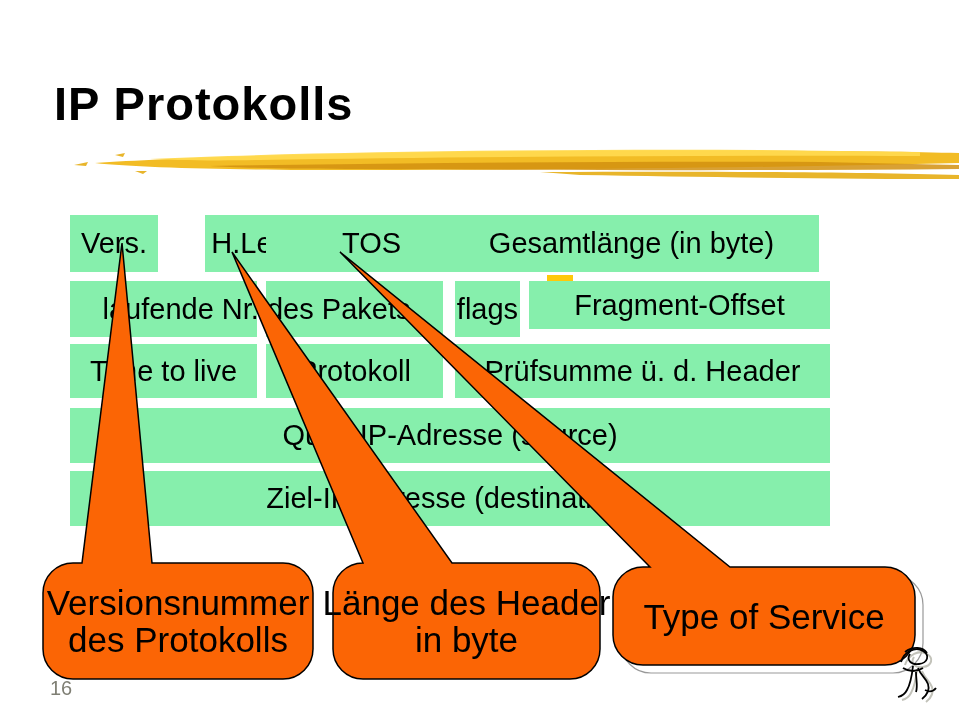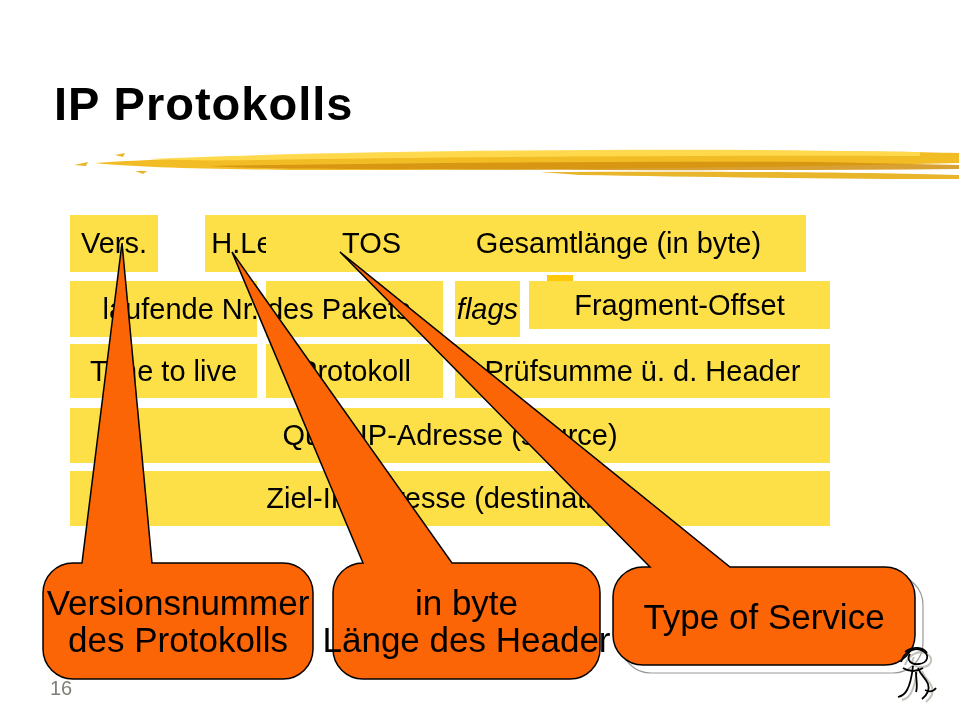--- a/index.html
+++ b/index.html
@@ -8,21 +8,21 @@
     background:#ffffff;
     font-family:"Liberation Sans", sans-serif;
     color:#000;
   }
   .abs{position:absolute;}
   .slide-title{
     left:54px;top:76px;width:600px;
     font-size:47px;font-weight:bold;letter-spacing:1px;color:#000;
   }
   .cell{
-    position:absolute;background:#fde047;
+    position:absolute;background:#86efac;
     display:flex;align-items:center;justify-content:center;
     font-size:29px;white-space:nowrap;color:#000;
   }
   .cell.no-bg{background:transparent;}
   .bump{position:absolute;background:#FFC80A;}
   .overlay-svg{position:absolute;left:0;top:0;width:959px;height:719px;pointer-events:none;}
   .callout-text{
     position:absolute;display:flex;flex-direction:column;
     align-items:center;justify-content:center;
     font-size:35px;line-height:37px;color:#000;text-align:center;white-space:nowrap;
@@ -40,26 +40,26 @@
   <path d="M35,20 C120,14 300,9 520,8 C700,7 830,8 899,10 L899,20 C750,24 500,27 300,27 C180,27 80,25 35,20 Z" fill="#F2BC25"></path>
   <path d="M90,16 C250,9 480,6 700,7 L860,9 L860,13 C650,12 400,14 200,17 C150,18 110,17 90,16 Z" fill="#FFD94E" opacity="0.95"></path>
   <path d="M150,23 C350,20 560,18 760,19 L899,22 L899,26 C700,28 480,27 300,26 C240,26 180,25 150,23 Z" fill="#D29110" opacity="0.85"></path>
   <path d="M480,29 C650,28 800,29 899,32 L899,36 C780,36 640,34 520,32 Z" fill="#E8B52B"></path>
   <path d="M14,22 l14,-3 l-2,4 Z M55,12 l10,-2 l-2,4 Z M75,28 l12,0 l-4,3 Z" fill="#E8B52B"></path>
 </svg>
 
 <div class="cell" style="left:70px;top:215px;width:88px;height:57px;">Vers.</div>
 <div class="cell" style="left:167px;top:215px;width:90px;height:57px;margin-left:38px;">H.Len</div>
 <div class="cell" style="left:266px;top:215px;width:177px;height:57px;padding-left:17px;">TOS</div>
-<div class="cell" style="left:431px;top:215px;width:375px;height:57px;">Gesamtlänge (in byte)</div>
+<div class="cell" style="left:444px;top:215px;width:375px;height:57px;">Gesamtlänge (in byte)</div>
 
 <div class="cell" style="left:70px;top:281px;width:187px;height:56px;"></div>
 <div class="cell" style="left:266px;top:281px;width:177px;height:56px;"></div>
 <div class="cell no-bg" style="left:70px;top:281px;width:373px;height:56px;">laufende Nr. des Pakets</div>
-<div class="cell" style="left:455px;top:281px;width:65px;height:56px;font-style:italic;">flags</div>
+<div class="cell" style="left:455px;top:281px;width:65px;height:56px;">flags</div>
 <div class="bump" style="left:547px;top:275px;width:26px;height:10px;"></div>
 <div class="cell" style="left:529px;top:281px;width:301px;height:48px;">Fragment-Offset</div>
 
 <div class="cell" style="left:70px;top:344px;width:187px;height:54px;">Time to live</div>
 <div class="cell" style="left:266px;top:344px;width:177px;height:54px;">Protokoll</div>
 <div class="cell" style="left:455px;top:344px;width:375px;height:54px;">Prüfsumme ü. d. Header</div>
 
 <div class="cell" style="left:70px;top:408px;width:760px;height:55px;">Quell-IP-Adresse (source)</div>
 
 <div class="cell" style="left:70px;top:471px;width:760px;height:55px;">Ziel-IP-Adresse (destination)</div>
@@ -90,20 +90,20 @@
       <path d="M925,690 c4,2 8,2 11,-2"></path>
     </g>
   </g>
 </svg>
 
 <div class="callout-text" style="left:43px;top:570px;width:270px;height:102px;">
   <div>Versionsnummer</div>
   <div>des Protokolls</div>
 </div>
 <div class="callout-text" style="left:333px;top:570px;width:267px;height:102px;">
+  <div>Länge des Header</div>
   <div>in byte</div>
-  <div>Länge des Header</div>
 </div>
 <div class="callout-text" style="left:613px;top:567px;width:302px;height:98px;">
   <div>Type of Service</div>
 </div>
 
 <div class="abs page-number">16</div>
 
 </body></html>

